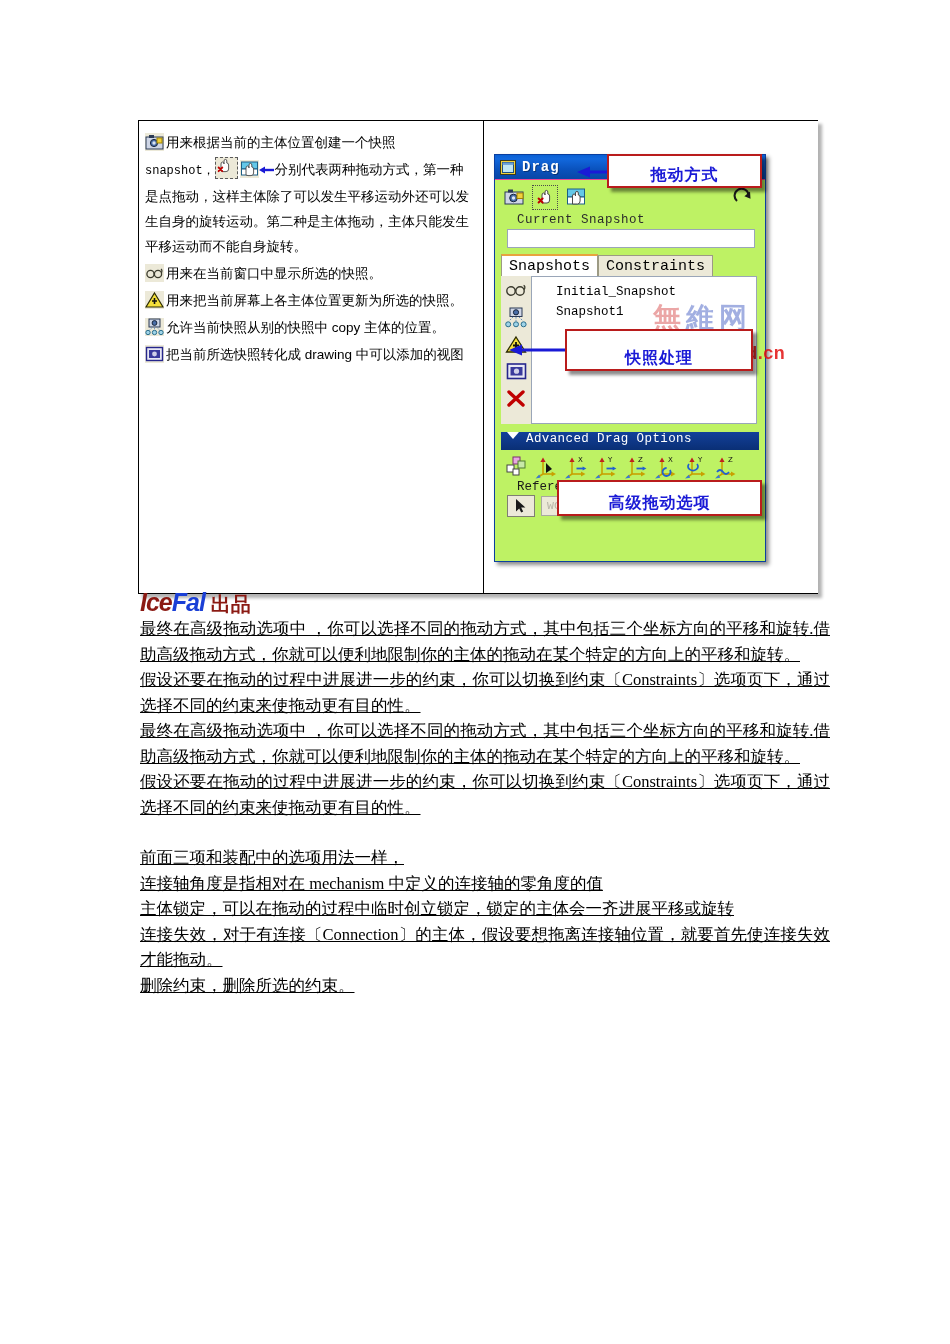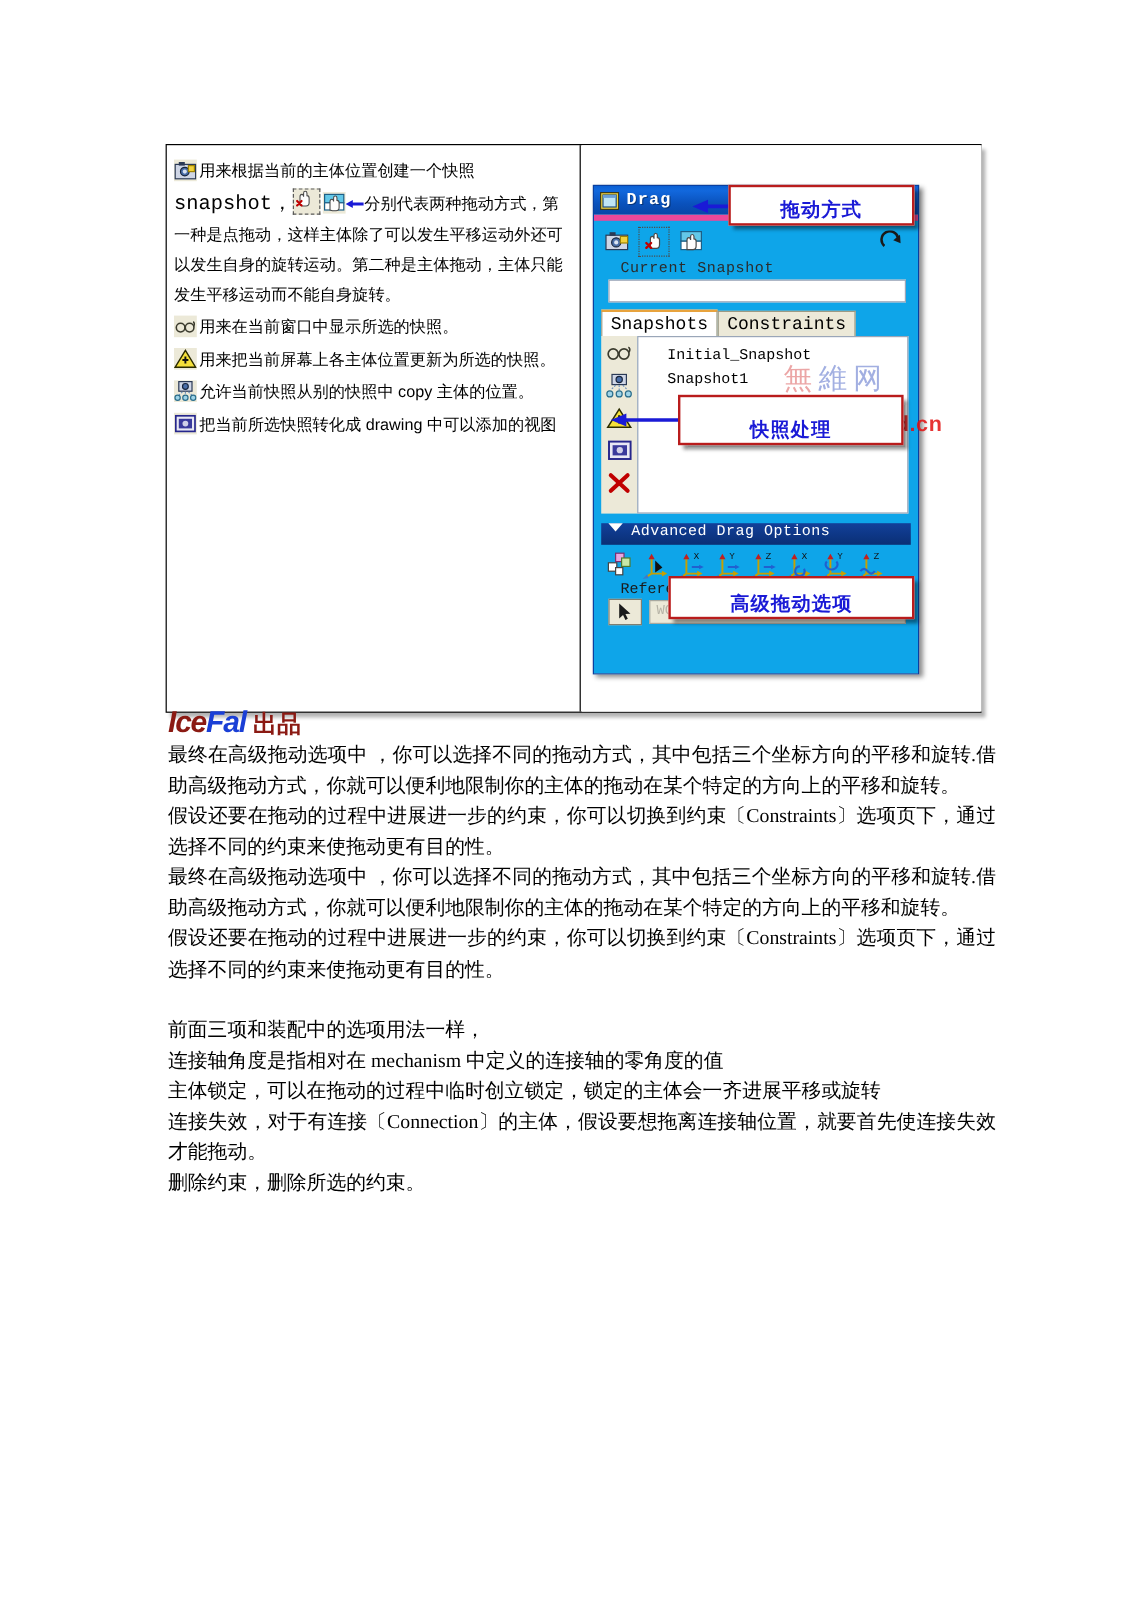--- a/index.html
+++ b/index.html
@@ -59,21 +59,21 @@
     font-family: "Liberation Sans", sans-serif;
     font-size: 13.5px;
     line-height: 25px;
     color: #000;
   }
   .expl p {
     margin: 0 0 2px 0;
   }
   .expl .mono {
     font-family: "Liberation Mono", monospace;
-    font-size: 17px;
+    font-size: 12px;
   }
 
   
   .ico {
     display: inline-block;
     vertical-align: -4px;
     width: 19px;
     height: 18px;
     margin: 0 2px 0 0;
     background: #ece9d8;
@@ -137,23 +137,23 @@
     background: linear-gradient(180deg,#f08b6c 0%,#e05a33 45%,#c8340d 100%);
     border: 1px solid #f4c9b4;
     display: flex; align-items: center; justify-content: center;
     flex: none;
   }
   .dlg-close svg { display:block; }
 
   .dlg-body {
     position: relative;
     height: calc(100% - 24px);
-    background: #0ea5e9;
-    box-sizing: border-box;
-    border-top: 5px solid #ec4899;
+    background: #bef264;
+    box-sizing: border-box;
+    border-top: 1px solid #ec4899;
   }
 
   
   .dlg-toolbar {
     height: 32px;
     display: flex;
     align-items: center;
     padding: 2px 6px 0 6px;
     box-sizing: border-box;
     gap: 5px;
@@ -341,24 +341,25 @@
   }
 
   
   .watermark {
     position: absolute;
     z-index: 25;
     pointer-events: none;
   }
   .wm-cn {
     font-family: "Liberation Serif", serif;
-    font-size: 24px;
+    font-size: 28px;
     letter-spacing: 5px;
     opacity: 0.62;
     white-space: nowrap;
+    font-weight: bold;
   }
   .wm-url {
     font-family: "Liberation Sans", sans-serif;
     font-size: 18px;
     font-weight: bold;
     color: #e21111;
     opacity: 0.85;
     letter-spacing: 0.5px;
     white-space: nowrap;
   }
@@ -388,20 +389,21 @@
     top: 616px;
     width: 690px;
     font-family: "Liberation Serif", serif;
     font-size: 16.5px;
     line-height: 25.5px;
     color: #000;
   }
   .body-text p {
     margin: 0;
     text-align: justify;
+    text-decoration: underline;
   }
   .body-text .gap { height: 25px; }
 </style>
 </head>
 <body>
 
 <div class="page">
 
   <div class="figure">
 

